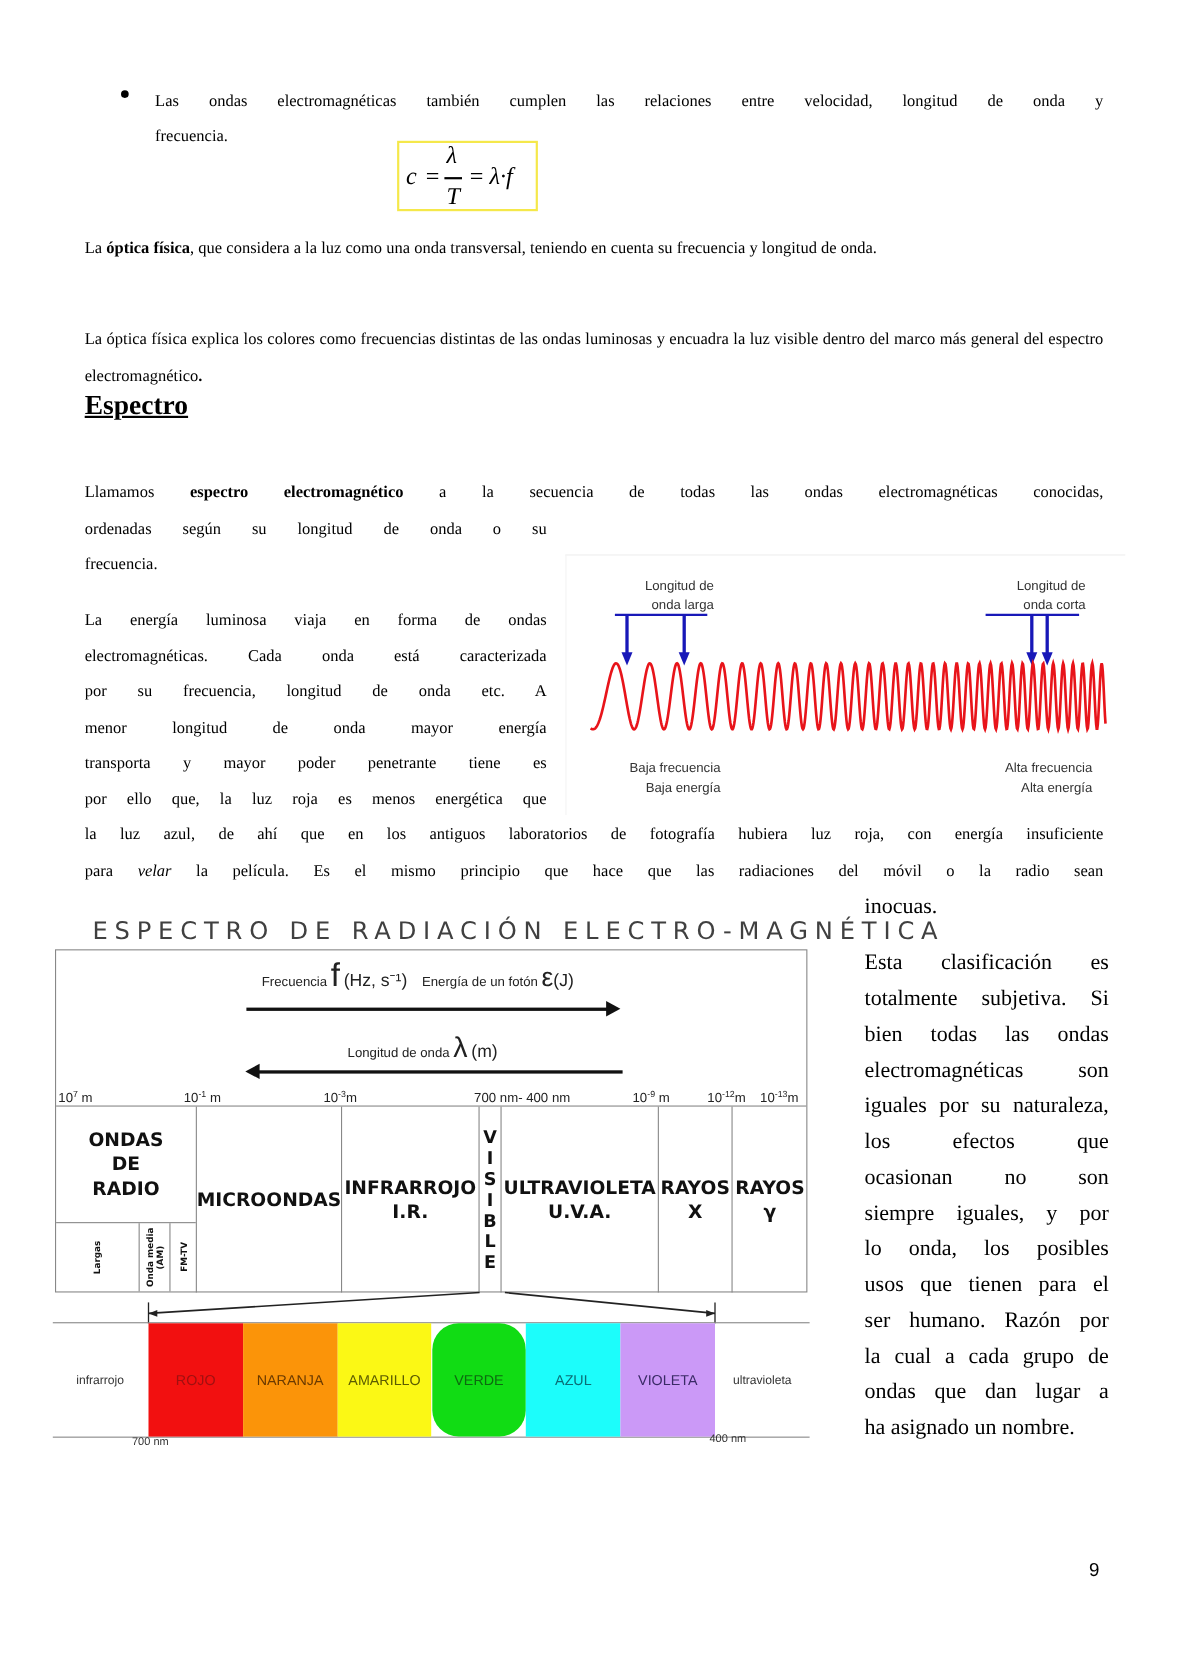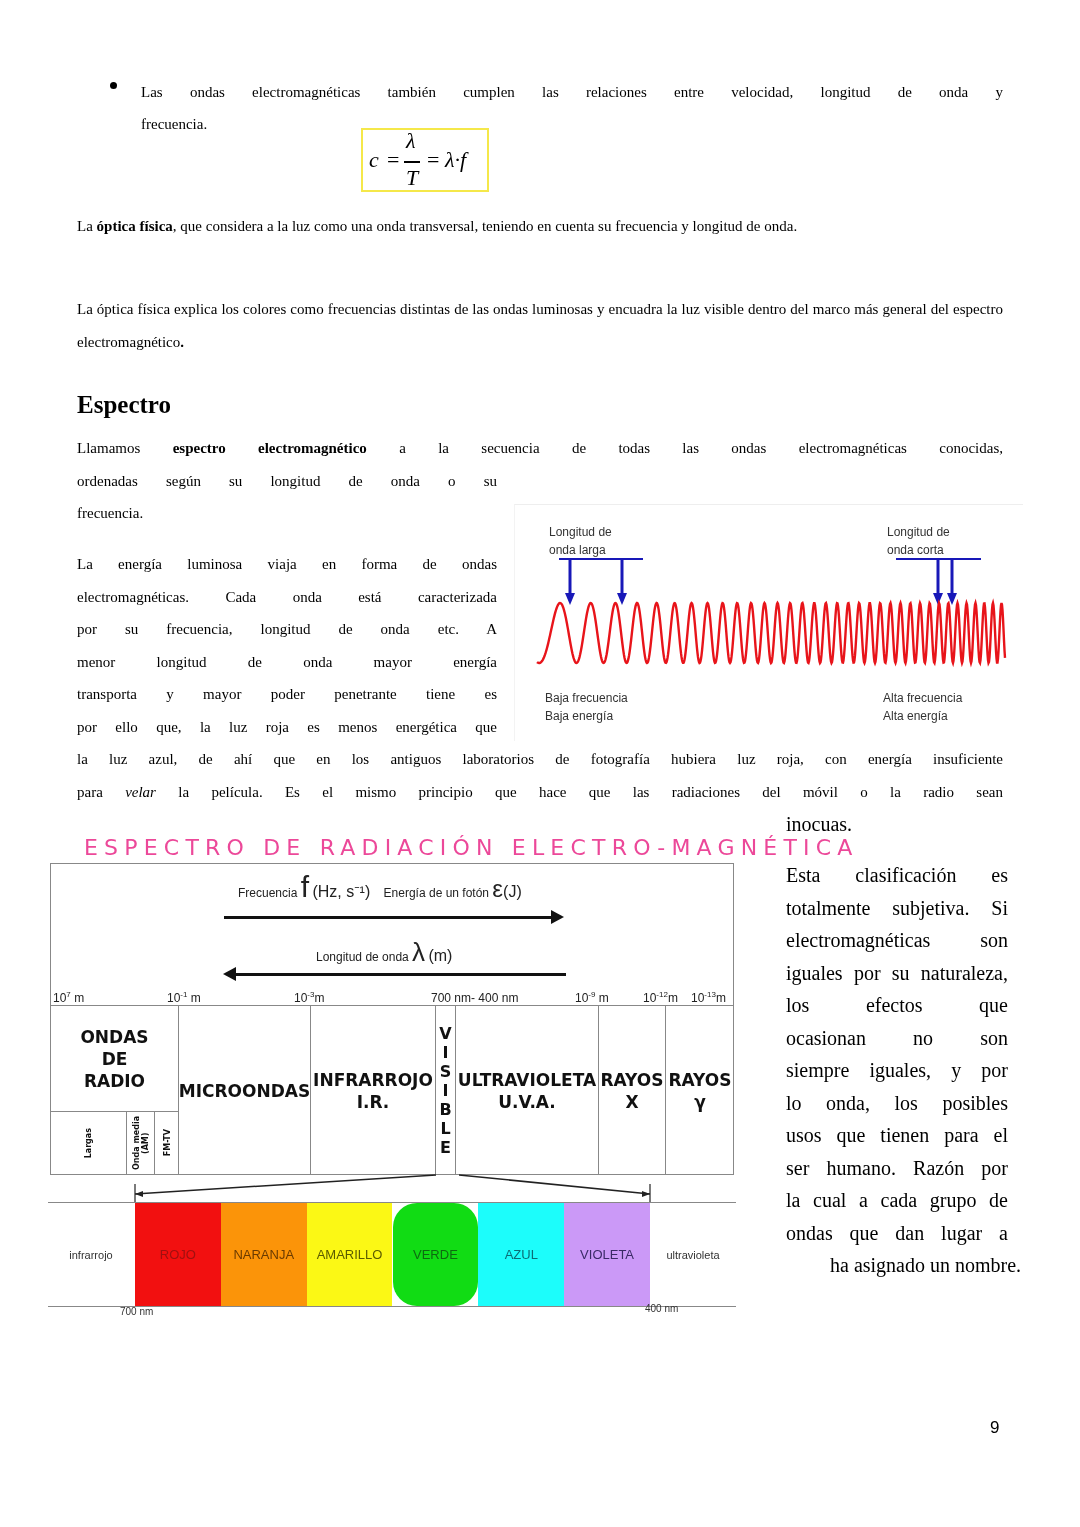--- a/index.html
+++ b/index.html
@@ -12,40 +12,40 @@
   .formula-box { position: absolute; left: 361px; top: 128px; width: 128px; height: 64px;
                  border: 2px solid #f5e84a; box-sizing: border-box; background: #fff;
                  font-family: "Liberation Serif", serif; font-style: italic; font-size: 22px; }
   .formula-box .c { position: absolute; left: 6px; top: 17px; }
   .formula-box .eq1 { position: absolute; left: 24px; top: 17px; font-style: normal; }
   .formula-box .num { position: absolute; left: 43px; top: -2px; }
   .formula-box .bar { position: absolute; left: 41px; top: 31px; width: 16px; height: 1.5px; background: #000; }
   .formula-box .den { position: absolute; left: 43px; top: 35px; }
   .formula-box .eq2 { position: absolute; left: 64px; top: 17px; font-style: normal; }
   .formula-box .rhs { position: absolute; left: 82px; top: 17px; }
-  .heading { position: absolute; left: 77px; top: 391px; font-size: 25px; font-weight: bold; }
+  .heading { position: absolute; left: 77px; top: 355px; font-size: 25px; font-weight: bold; text-decoration: underline; }
   .wave-fig { position: absolute; left: 514px; top: 504px; width: 508px; height: 236px; background: #fff;
               border-top: 1px solid #eee; border-left: 1px solid #f3f3f3; }
-  .sans-small { font-family: "Liberation Sans", sans-serif; font-size: 12px; color: #333; text-align: left; line-height: 18px; }
+  .sans-small { font-family: "Liberation Sans", sans-serif; font-size: 12px; color: #333; text-align: right; line-height: 18px; }
   .spec-title { position: absolute; left: 84px; top: 835px; font-family: "DejaVu Sans", sans-serif;
-                font-size: 22px; letter-spacing: 6.2px; color: #ec4899; white-space: nowrap; }
+                font-size: 22px; letter-spacing: 6.2px; color: #404040; white-space: nowrap; }
   .spec-box { position: absolute; left: 50px; top: 863px; width: 684px; height: 312px;
               border: 1px solid #888; box-sizing: border-box; }
   .spec-cell { position: absolute; top: 142px; height: 169px; border-right: 1px solid #888; box-sizing: border-box;
                display: flex; align-items: center; justify-content: center; text-align: center;
                font-family: "DejaVu Sans", sans-serif; font-weight: bold; font-size: 17px; line-height: 22px; color: #111; }
   .tick-label { position: absolute; top: 126px; font-family: "Liberation Sans", sans-serif; font-size: 12px; color: #222; white-space: nowrap; }
   .tick-label sup { font-size: 8px; }
   .axis-line { position: absolute; left: 0; top: 141px; width: 682px; height: 1px; background: #888; }
   .arrow-line { position: absolute; height: 3px; background: #111; }
   .band { position: absolute; top: 1203px; height: 103px; display: flex; align-items: center; justify-content: center;
           font-family: "Liberation Sans", sans-serif; font-size: 13px; }
   .side-col { position: absolute; left: 786px; width: 222px; font-size: 20px; line-height: 32.5px; text-align: justify; }
   .side-col .line { display: block; text-align: justify; text-align-last: justify; height: 32.5px; white-space: nowrap; }
-  .side-col .line.last { text-align-last: left; margin-left: 44px; }
+  .side-col .line.last { text-align-last: left; }
   .vis-letters { display: flex; flex-direction: column; align-items: center; font-size: 16px; line-height: 19px; }
   .sub-rot { writing-mode: vertical-rl; transform: rotate(180deg); font-size: 8px; font-weight: bold; line-height: 9px; text-align: center; }
 </style>
 </head>
 <body>
 
 <div class="bullet-dot"></div>
 <div class="para" style="left:141px; top:76px; width:862px; text-align-last:justify;">Las ondas electromagnéticas también cumplen las relaciones entre velocidad, longitud de onda y</div>
 <div class="para" style="left:141px; top:108px; width:400px;">frecuencia.</div>
 
@@ -219,20 +219,21 @@
     <div class="band" style="left: 564.167px; width: 85.8333px; background: rgb(203, 153, 247); color: rgb(58, 42, 102);">VIOLETA</div>
   </div>
 <div class="band" style="left:650px; width:86px; color:#333; font-size:11px;">ultravioleta</div>
 <div class="abs" style="left:120px; top:1306px; font-family:'Liberation Sans',sans-serif; font-size:10px; color:#333;">700 nm</div>
 <div class="abs" style="left:645px; top:1303px; font-family:Liberation Sans, sans-serif; font-size:10px; color:#333;">400 nm</div>
 
 <div class="side-col" style="top:808px;">inocuas.</div>
 <div id="side-lines" class="side-col" style="top:859px;">
     <span class="line">Esta clasificación es</span>
     <span class="line">totalmente subjetiva. Si</span>
+    <span class="line">bien todas las ondas</span>
     <span class="line">electromagnéticas son</span>
     <span class="line">iguales por su naturaleza,</span>
     <span class="line">los efectos que</span>
     <span class="line">ocasionan no son</span>
     <span class="line">siempre iguales, y por</span>
     <span class="line">lo onda, los posibles</span>
     <span class="line">usos que tienen para el</span>
     <span class="line">ser humano. Razón por</span>
     <span class="line">la cual a cada grupo de</span>
     <span class="line">ondas que dan lugar a</span>

